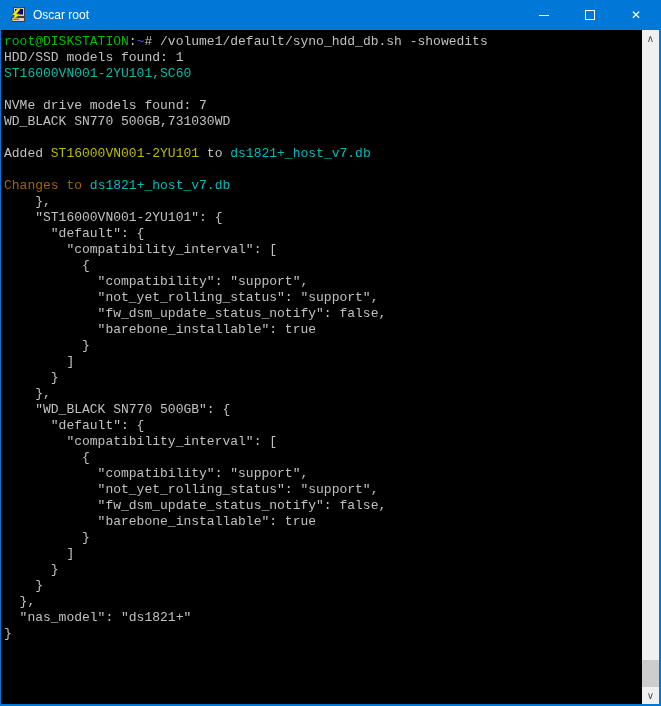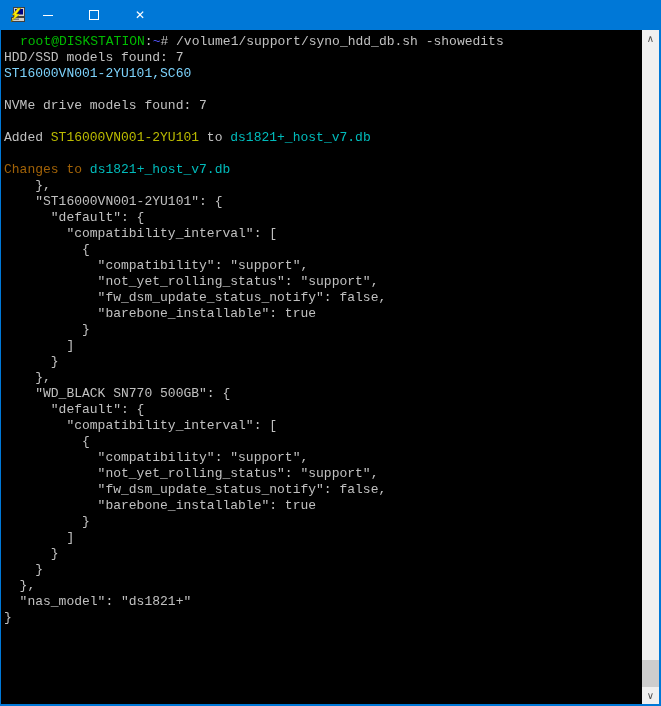--- a/index.html
+++ b/index.html
@@ -38,39 +38,41 @@
   <div class="titlebar">
     <span class="app-icon">
       <svg width="16" height="16" viewBox="0 0 16 16">
         <rect x="4.5" y="0.5" width="11" height="9" fill="#d4d0c8" stroke="#404040"></rect>
         <rect x="6" y="2" width="8" height="5.5" fill="#000080"></rect>
         <rect x="2.5" y="10.5" width="13" height="4" fill="#d4d0c8" stroke="#404040"></rect>
         <rect x="4" y="11.5" width="6" height="1.5" fill="#808080"></rect>
         <polygon points="9,1 3,8 6,8 2,15 11,7 7.5,7 12,1" fill="#ffee00" stroke="#807000" stroke-width="0.5"></polygon>
       </svg>
     </span>
+    <span class="title">Oscar root</span>
     <div class="controls">
       <div class="cbtn">
         <span class="min-glyph"></span>
       </div>
       <div class="cbtn">
         <span class="max-glyph"></span>
       </div>
       <div class="cbtn">
         <span class="close-glyph">✕</span>
       </div>
     </div>
   </div>
   <div class="body">
     <div class="terminal" id="terminal">
-        <div class="trow"><span style="color: rgb(0, 187, 0); margin-left: 16px;">root@DISKSTATION</span><span style="color: rgb(192, 192, 192);">:</span><span style="color: rgb(85, 85, 255);">~</span><span style="color: rgb(192, 192, 192);"># /volume1/support/syno_hdd_db.sh -showedits</span></div>
-        <div class="trow"><span style="color: rgb(192, 192, 192);">HDD/SSD models found: 7</span></div>
-        <div class="trow"><span style="color: #7dd3fc;">ST16000VN001-2YU101,SC60</span></div>
+        <div class="trow"><span style="color: rgb(0, 187, 0);">root@DISKSTATION</span><span style="color: rgb(192, 192, 192);">:</span><span style="color: rgb(85, 85, 255);">~</span><span style="color: rgb(192, 192, 192);"># /volume1/default/syno_hdd_db.sh -showedits</span></div>
+        <div class="trow"><span style="color: rgb(192, 192, 192);">HDD/SSD models found: 1</span></div>
+        <div class="trow"><span style="color: #14b8a6;">ST16000VN001-2YU101,SC60</span></div>
         <div class="trow"> </div>
         <div class="trow"><span style="color: rgb(192, 192, 192);">NVMe drive models found: 7</span></div>
+        <div class="trow"><span style="color: rgb(192, 192, 192);">WD_BLACK SN770 500GB,731030WD</span></div>
         <div class="trow"> </div>
         <div class="trow"><span style="color: rgb(192, 192, 192);">Added </span><span style="color: rgb(187, 187, 0);">ST16000VN001-2YU101</span><span style="color: rgb(192, 192, 192);"> to </span><span style="color: rgb(0, 187, 187);">ds1821+_host_v7.db</span></div>
         <div class="trow"> </div>
         <div class="trow"><span style="color: #a16207;">Changes to </span><span style="color: rgb(0, 187, 187);">ds1821+_host_v7.db</span></div>
         <div class="trow"><span style="color: rgb(192, 192, 192);">    },</span></div>
         <div class="trow"><span style="color: rgb(192, 192, 192);">    "ST16000VN001-2YU101": {</span></div>
         <div class="trow"><span style="color: rgb(192, 192, 192);">      "default": {</span></div>
         <div class="trow"><span style="color: rgb(192, 192, 192);">        "compatibility_interval": [</span></div>
         <div class="trow"><span style="color: rgb(192, 192, 192);">          {</span></div>
         <div class="trow"><span style="color: rgb(192, 192, 192);">            "compatibility": "support",</span></div>

